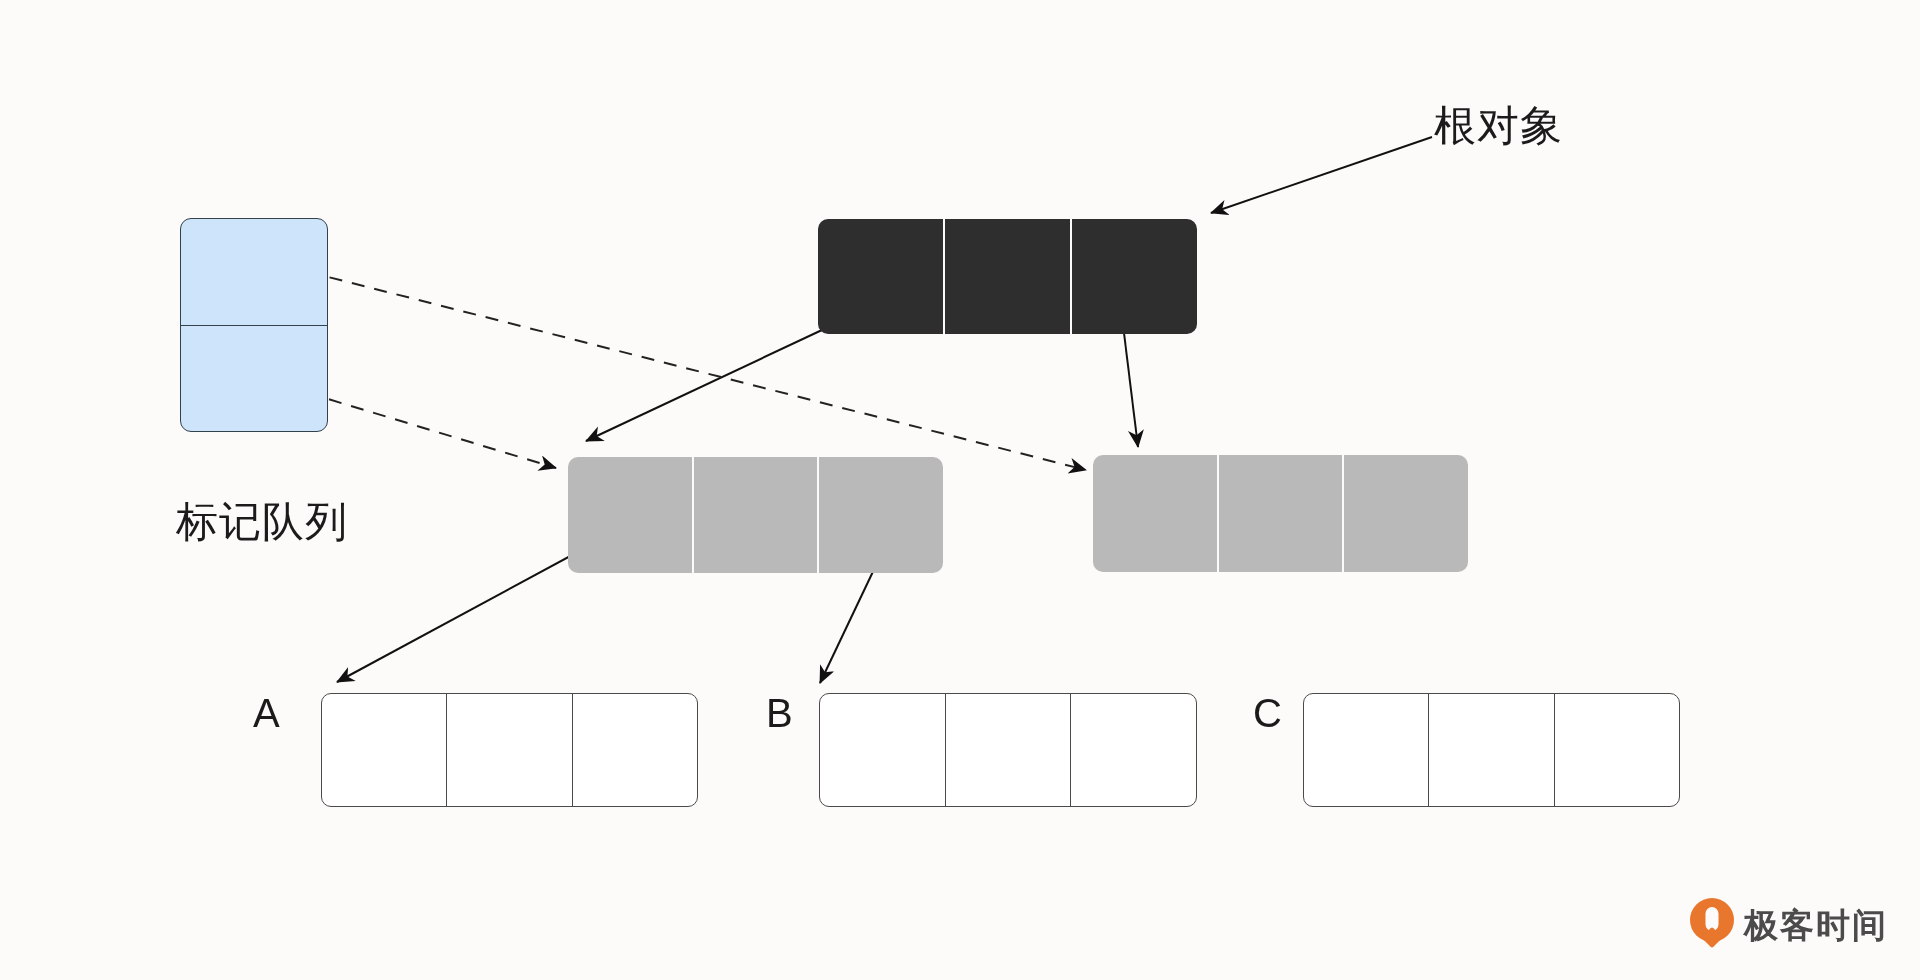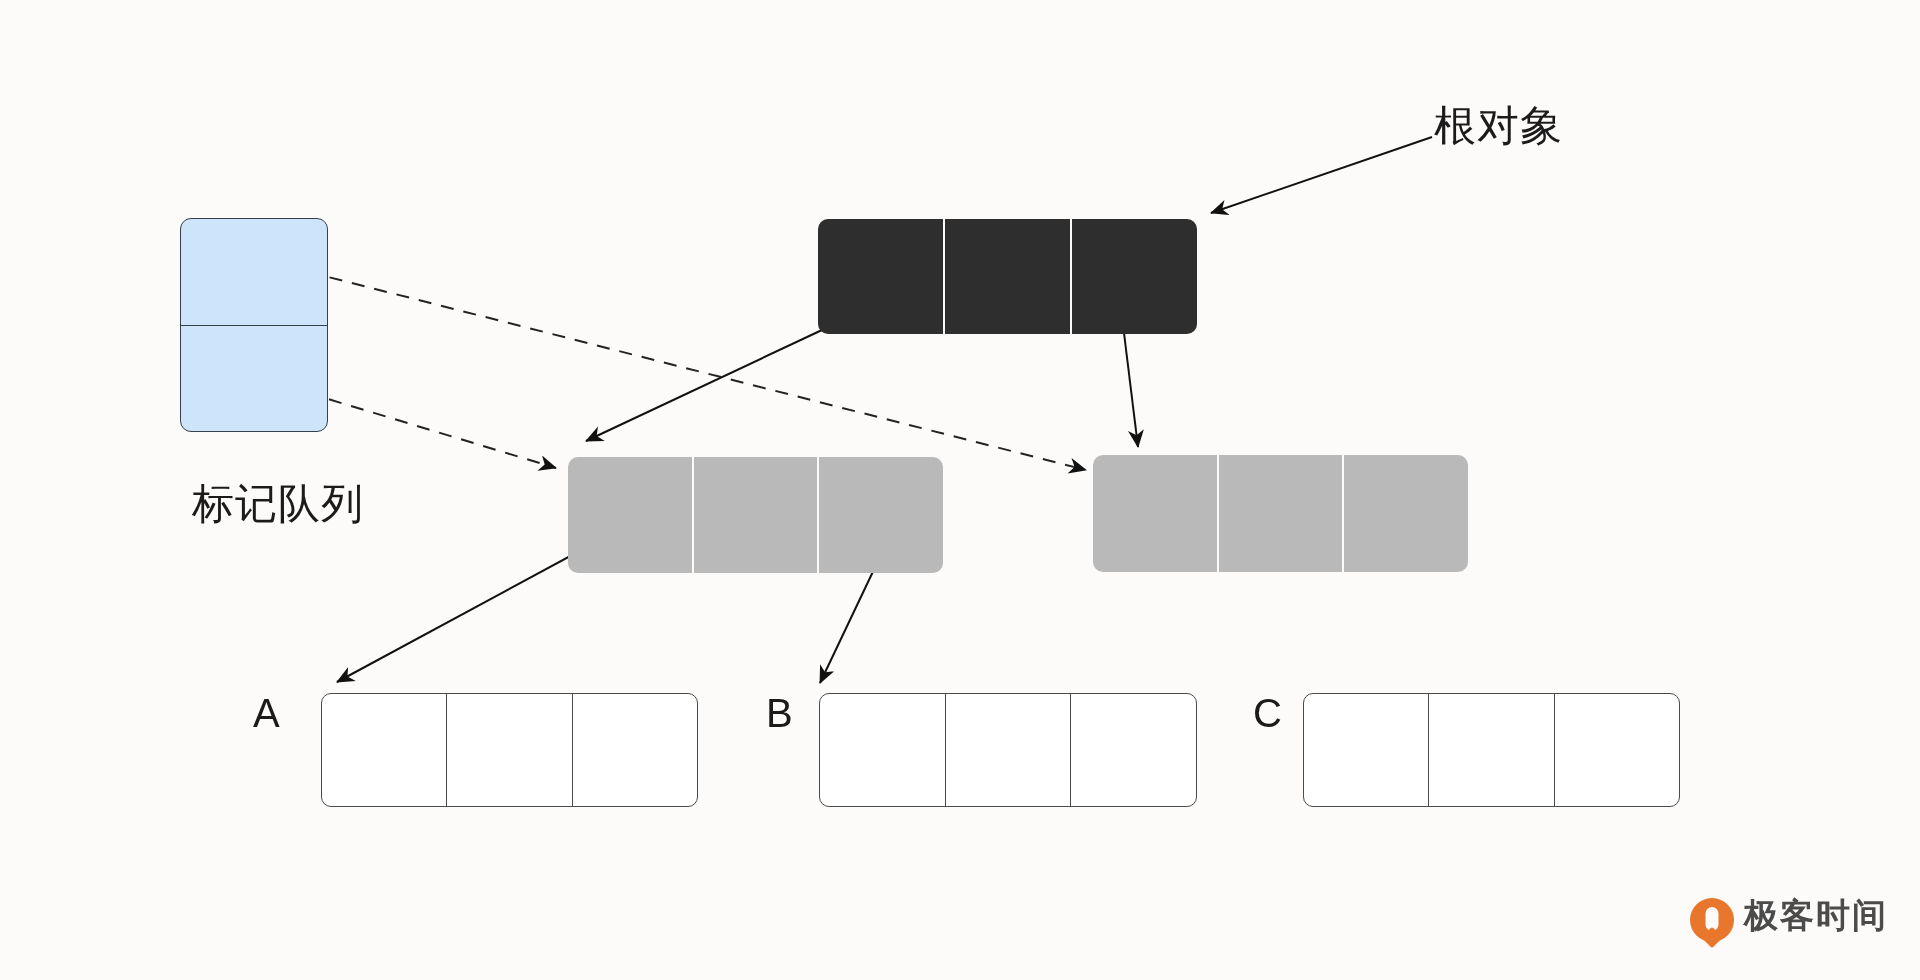--- a/index.html
+++ b/index.html
@@ -55,21 +55,21 @@
     line-height:1;
   }
   .lbl-cn{font-size:42px;letter-spacing:1px;}
   .lbl-letter{font-size:40px;}
 
   svg.edges{position:absolute;left:0;top:0;width:1920px;height:980px;pointer-events:none;}
 
   
   .watermark{
     position:absolute;
-    display:flex;align-items:flex-start;gap:10px;
+    display:flex;align-items:flex-end;gap:10px;
   }
   .wm-mark{
     width:44px;height:44px;border-radius:50%;
     background:#e8762c;
     position:relative;
     flex:0 0 auto;
   }
   .wm-mark::before{
     content:"";position:absolute;left:50%;top:9px;
     transform:translateX(-50%);
@@ -115,21 +115,21 @@
     <line x1="600" y1="540" x2="337" y2="682" stroke="#111111" stroke-width="2" marker-end="url(#ah)"></line>
 
     <line x1="888" y1="540" x2="820" y2="683" stroke="#111111" stroke-width="2" marker-end="url(#ah)"></line>
   </svg>
 
   <div class="queue" style="left:180px;top:218px;width:148px;height:214px;">
     <div class="qcell"></div>
     <div class="qcell"></div>
   </div>
 
-  <div class="lbl lbl-cn" style="left:176px;top:483px;margin-left:16px;">标记队列</div>
+  <div class="lbl lbl-cn" style="left:176px;top:501px;">标记队列</div>
 
   <div class="obj dark" style="left:818px;top:219px;width:379px;height:115px;">
     <div class="cell"></div>
     <div class="cell"></div>
     <div class="cell"></div>
   </div>
 
   <div class="lbl lbl-cn" style="left:1434px;top:105px;">根对象</div>
 
   <div class="obj gray" style="left:568px;top:457px;width:375px;height:116px;">

